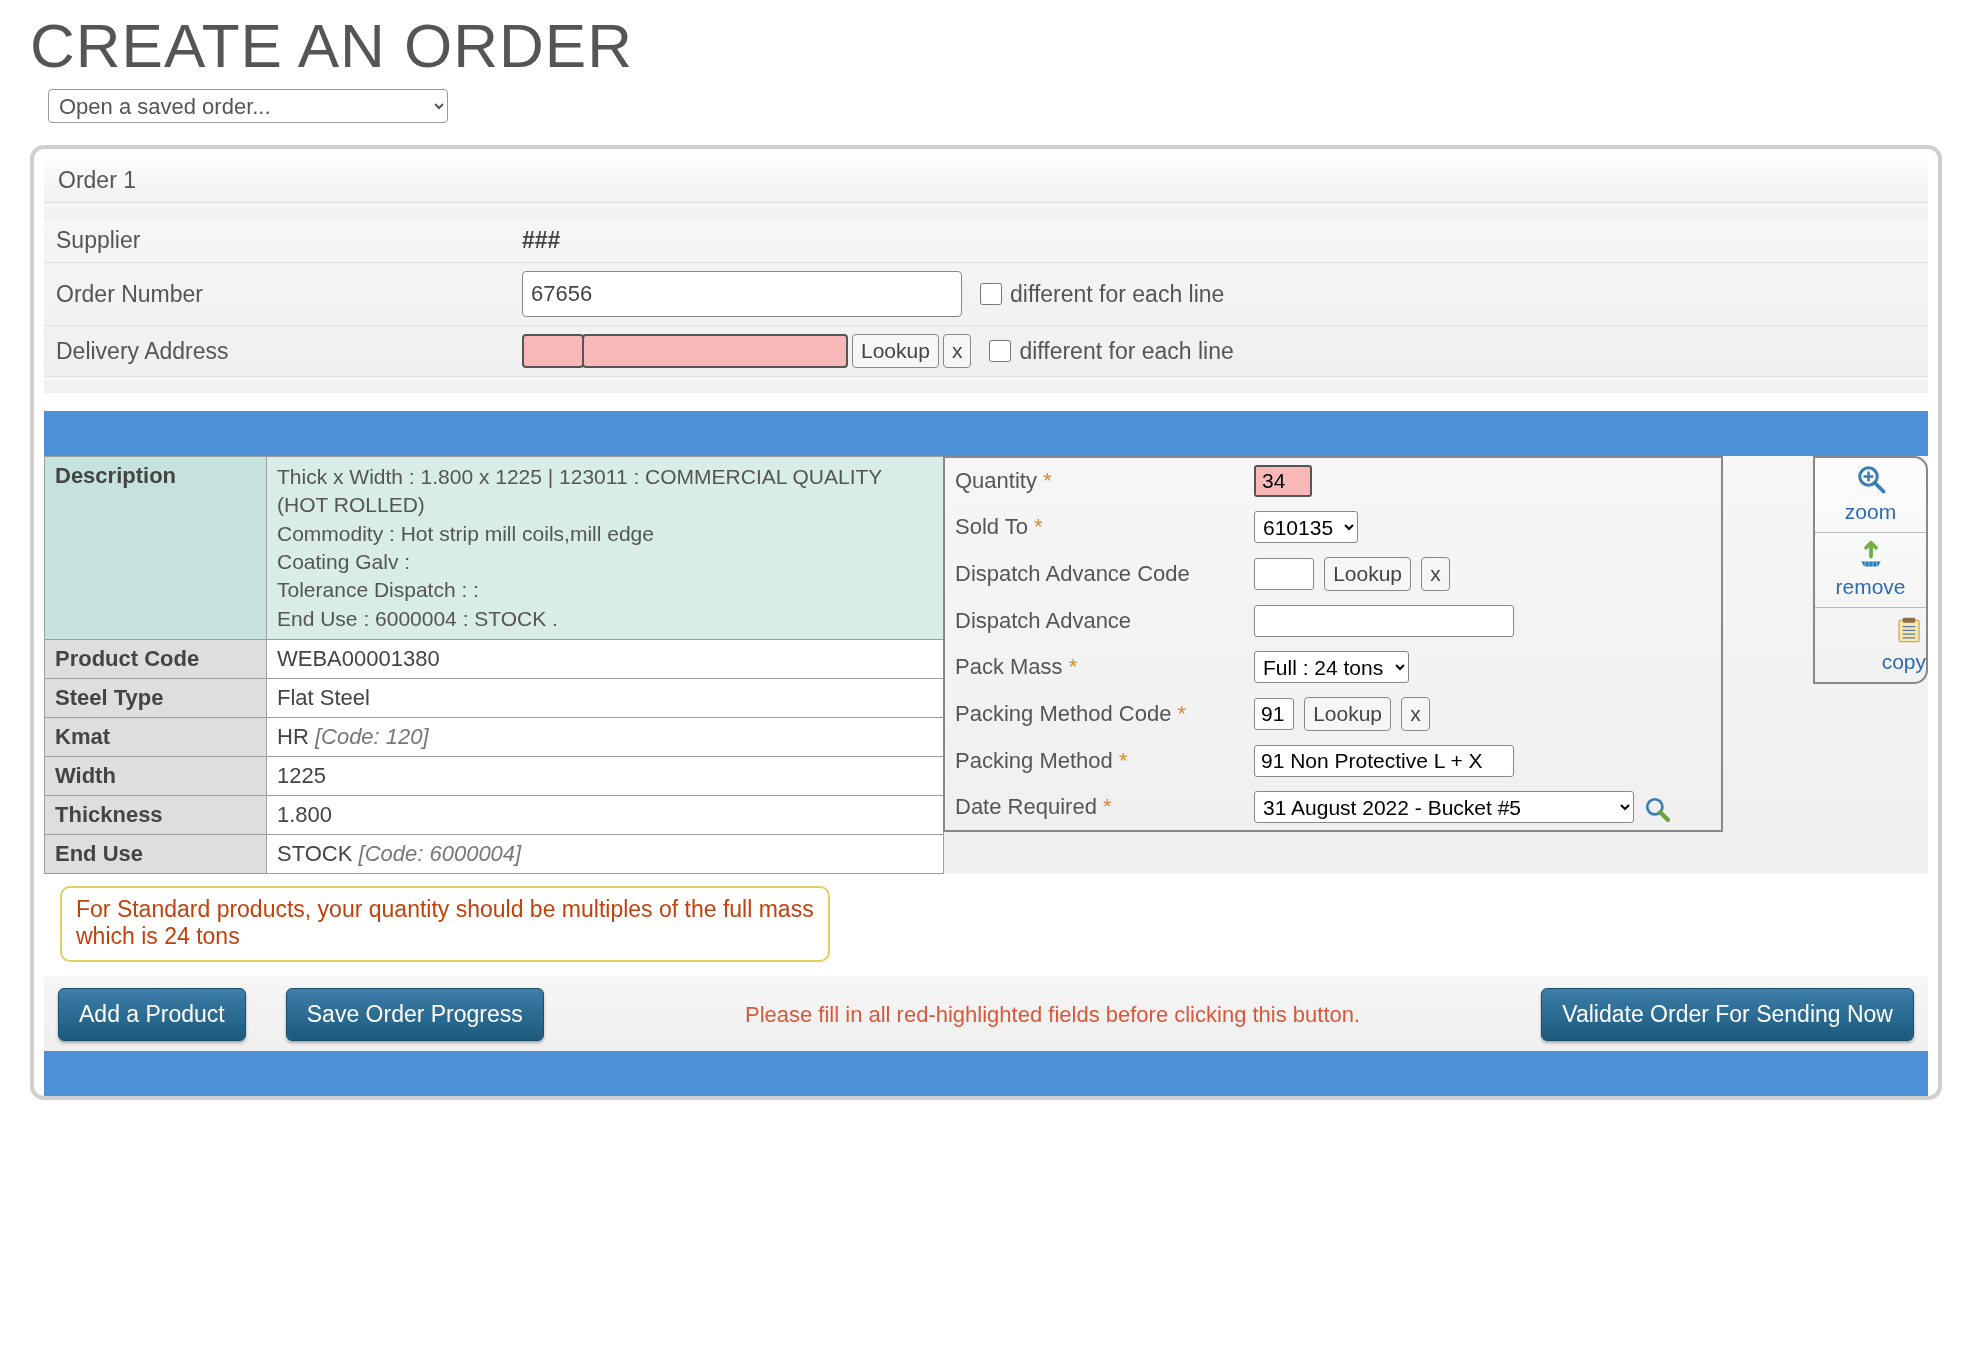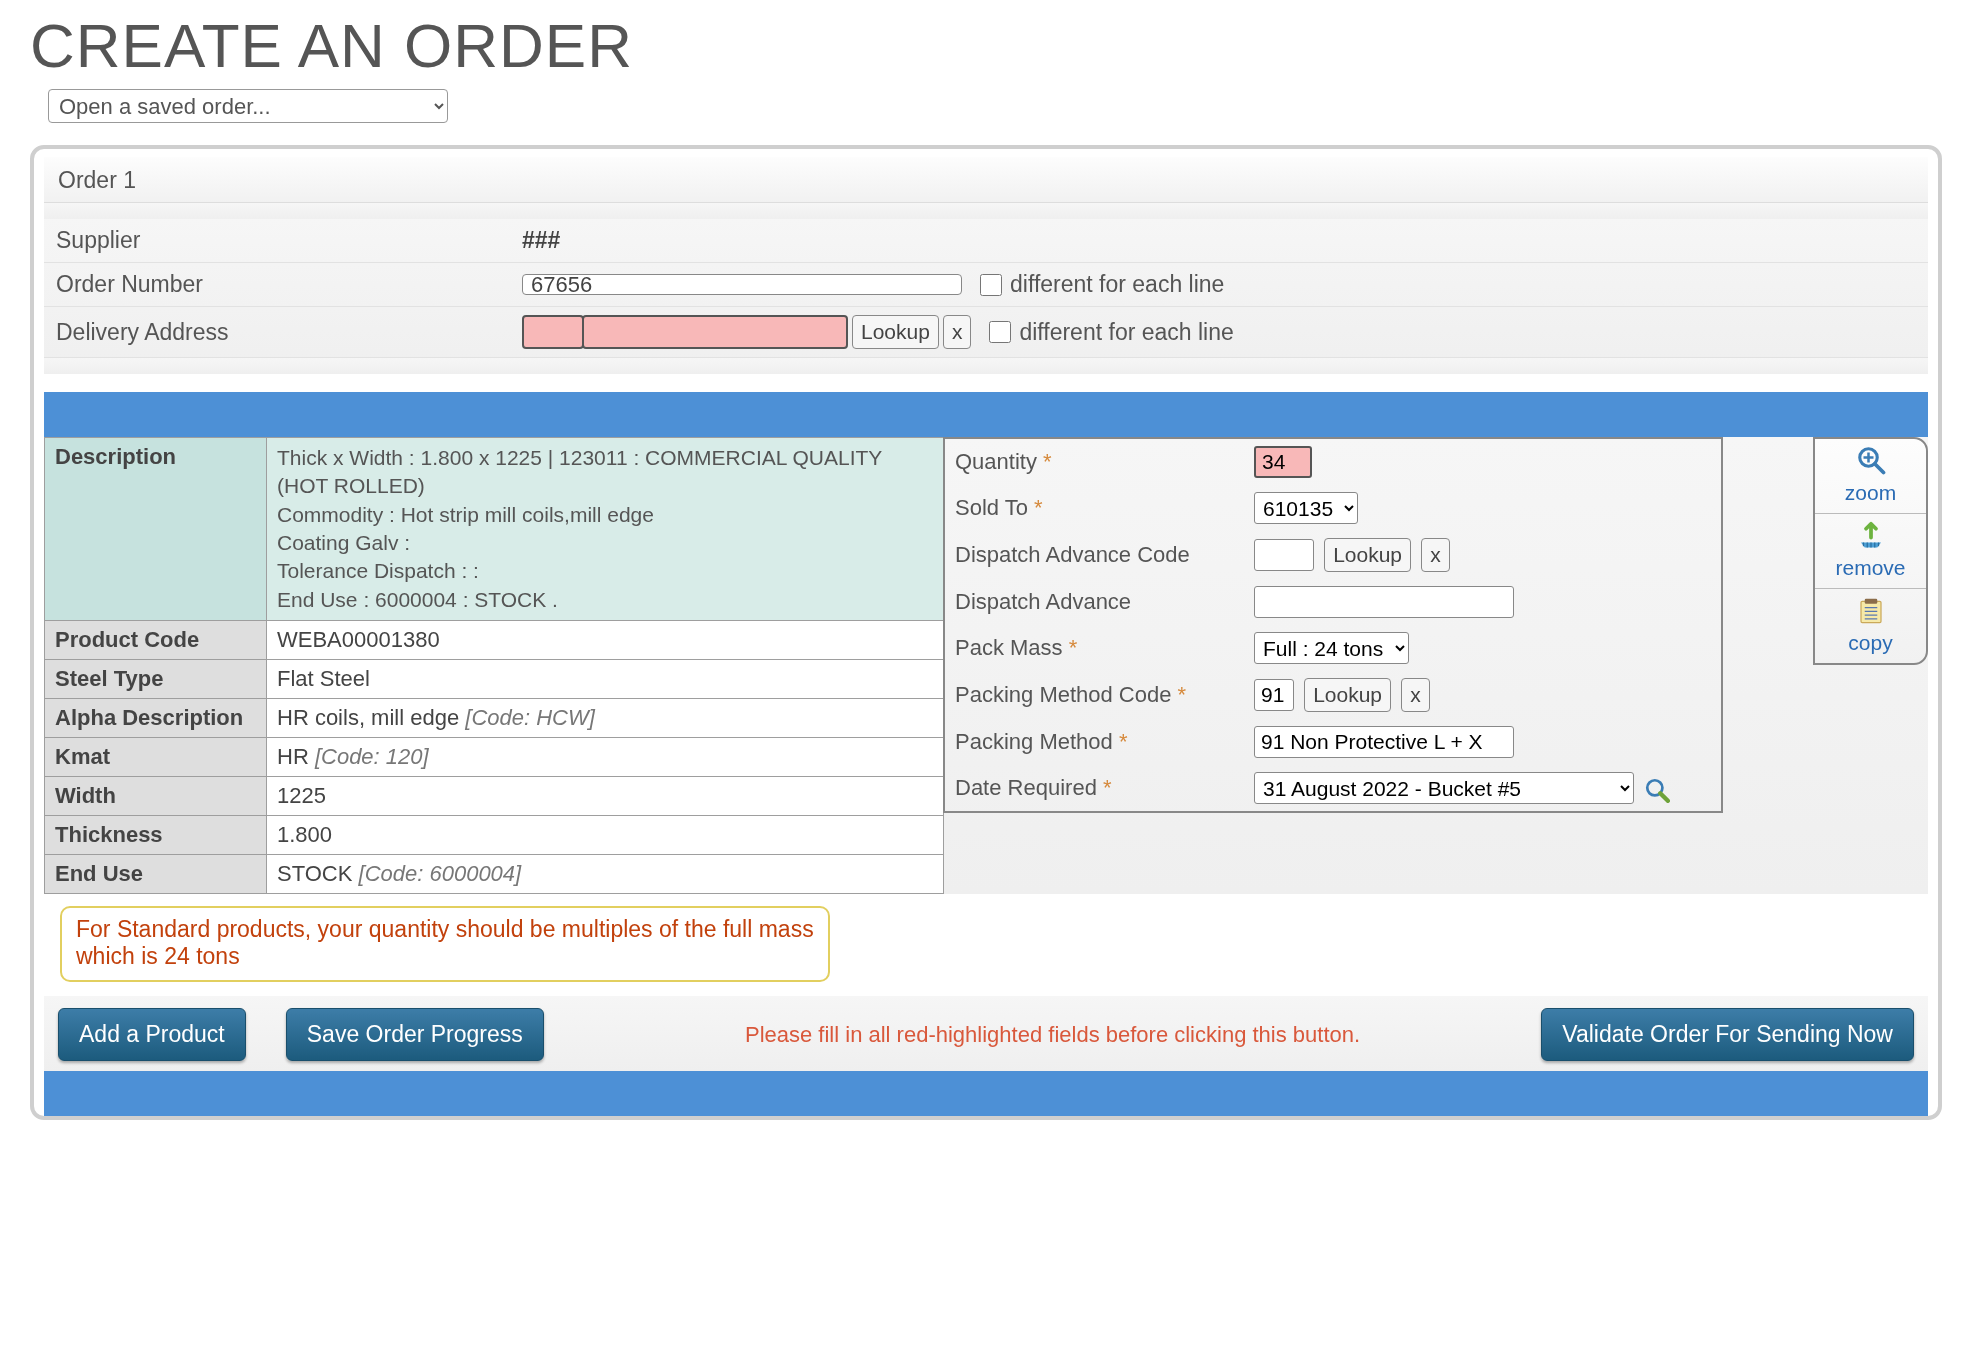--- a/index.html
+++ b/index.html
@@ -60,21 +60,21 @@
     font-size: 23px;
     color: #555;
   }
   .header-label {
     width: 470px;
     padding-left: 4px;
   }
   .header-value-bold { font-weight: 700; color:#444; }
   .input-text {
     font-size: 22px;
-    height: 21px;
+    height: 46px;
     border: 1px solid #888;
     border-radius: 4px;
     padding: 0 8px;
     color: #444;
   }
   .order-number-input { width: 440px; }
   .chk { width:22px; height:22px; margin: 0 8px 0 18px; vertical-align: middle; }
   .chk-label { font-size: 23px; color:#555; }
   .del-code {
     width: 62px; height:34px; background:#f8b8b8; border:2px solid #555;
@@ -180,21 +180,21 @@
     background: linear-gradient(#fdfdfd,#f1f1f1);
     overflow: hidden;
   }
   .action-item {
     display:block;
     text-align:center;
     padding: 6px 0 8px 0;
     border-bottom: 1px solid #bbb;
     cursor: pointer;
   }
-  .action-item:last-child { border-bottom:none; }
+  .action-item:last-child { border-bottom:none;text-align:right; }
   .action-item span {
     display:block;
     font-size:21px;
     color:#2a6bb4;
     margin-top:2px;
   }
   .warn-callout {
     margin: 12px 0 0 16px;
     width: 770px;
     border: 2px solid #e2cf5f;
@@ -276,24 +276,20 @@
           <td class="h">Description</td>
           <td class="v" id="desc-cell">Thick x Width : 1.800 x 1225 | 123011 : COMMERCIAL QUALITY (HOT ROLLED)<br>Commodity : Hot strip mill coils,mill edge<br>Coating Galv :<br>Tolerance Dispatch : :<br>End Use : 6000004 : STOCK .</td>
         </tr>
         <tr>
           <td class="h">Product Code</td>
           <td class="v">WEBA00001380</td>
         </tr>
         <tr>
           <td class="h">Steel Type</td>
           <td class="v">Flat Steel</td>
-        </tr>
-        <tr>
-          <td class="h">Alpha Description</td>
-          <td class="v"><span>HR coils, mill edge </span><span class="italic-code">[Code: HCW]</span></td>
         </tr>
         <tr>
           <td class="h">Kmat</td>
           <td class="v"><span>HR </span><span class="italic-code">[Code: 120]</span></td>
         </tr>
         <tr>
           <td class="h">Width</td>
           <td class="v">1225</td>
         </tr>
         <tr>

